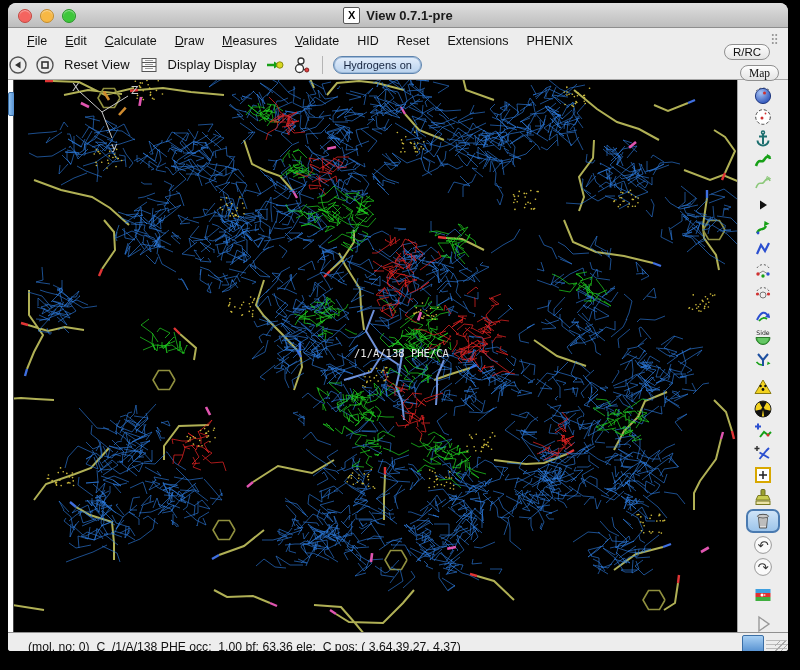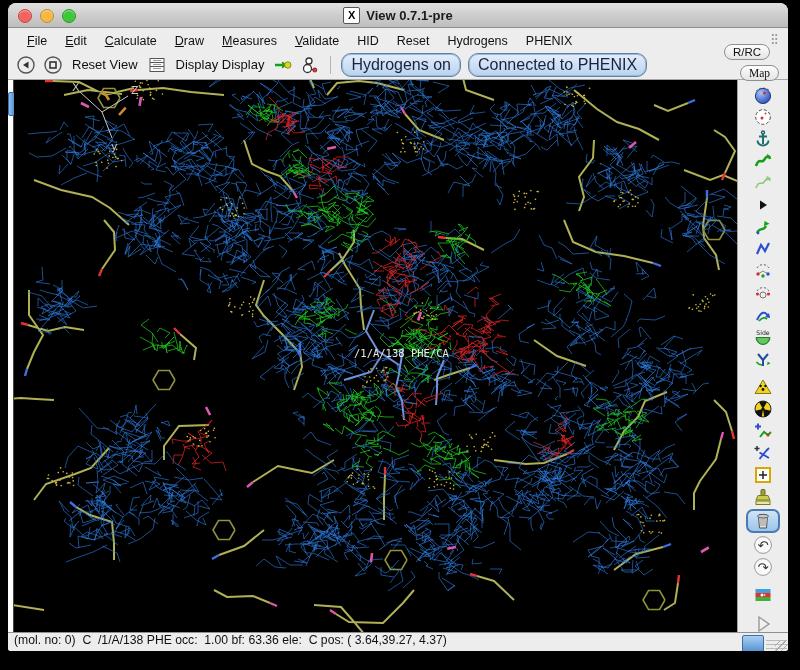--- a/index.html
+++ b/index.html
@@ -18,48 +18,48 @@
   .title-wrap{display:flex;align-items:center;gap:6px;font-size:13px;font-weight:bold;color:#1a1a1a;}
   .x11{display:inline-flex;align-items:center;justify-content:center;width:15px;height:15px;background:#fff;
        border:1px solid #555;border-radius:2px;font-size:11px;font-weight:bold;color:#000;}
   
   .menubar{height:22px;background:#ededed;display:flex;align-items:flex-end;padding-left:10px;position:relative;}
   .menu-item{padding:2px 9px;font-size:12.5px;color:#111;cursor:default;}
   .menu-item .mn{text-decoration:underline;}
   .grip-dots{position:absolute;right:10px;top:5px;width:7px;height:12px;
     background-image:radial-gradient(#999 35%,transparent 40%);background-size:3.5px 4px;}
   
-  .toolbar{height:29px;background:#ededed;display:flex;align-items:center;padding-left:8px;gap:7px;
+  .toolbar{height:29px;background:#ededed;display:flex;align-items:center;padding-left:0;gap:7px;
            border-bottom:1px solid #a6a6a6;}
   .tb-icon{width:20px;height:20px;display:inline-flex;align-items:center;justify-content:center;}
   .tb-label{font-size:13px;color:#111;padding:0 2px;cursor:default;}
   .tb-sep{width:1px;height:18px;background:#b5b5b5;margin:0 3px;}
-  .pill{font-size:16px;color:#16243f;background:linear-gradient(#e4eefb,#b9d2ee);
+  .pill{font-size:11px;color:#16243f;background:linear-gradient(#e4eefb,#b9d2ee);
         border:1px solid #5b82ad;box-shadow:0 0 0 1px #9db9d8 inset;border-radius:10px;
         padding:2px 9px;white-space:nowrap;cursor:default;}
   .pill.small{font-size:11.5px;background:linear-gradient(#fdfdfd,#e4e4e4);border:1px solid #8f8f8f;
         box-shadow:none;color:#111;padding:1px 8px;border-radius:9px;}
   .rrc-btn{position:absolute;right:18px;top:41px;z-index:30;}
   .map-btn{position:absolute;right:9px;top:62px;z-index:30;font-family:Liberation Serif, serif;}
   
   .main{display:flex;height:552px;}
   .vscroll{width:5px;background:#fdfdfd;position:relative;border-right:1px solid #444;}
   .vthumb{position:absolute;left:0;top:12px;width:5px;height:22px;
           background:linear-gradient(90deg,#8fc1f0,#5590d0);border:1px solid #3a6ea5;border-radius:2px;}
   .canvas-wrap{width:723px;height:552px;background:#000;position:relative;}
   .rightcol{width:51px;background:#ededed;border-left:1px solid #a6a6a6;display:flex;flex-direction:column;
             align-items:center;padding-top:5px;gap:2px;box-sizing:border-box;}
   .rt-btn{width:22px;height:20px;display:flex;align-items:center;justify-content:center;cursor:default;}
   .rt-btn svg{width:20px;height:20px;display:block;}
   .rt-btn.active{background:linear-gradient(#cfe4f8,#9cc4ea);border:2px solid #4a7ab0;border-radius:7px;
                  width:30px;height:22px;}
   .rt-sep{width:36px;height:1px;background:#b3b3b3;margin:2px 0;}
   
-  .statusbar{height:21px;background:#ededed;border-top:1px solid #909090;display:flex;align-items:flex-start;
-             padding-left:6px;font-size:12.2px;color:#111;position:relative;white-space:pre;}
+  .statusbar{height:21px;background:#ededed;border-top:1px solid #909090;display:flex;align-items:flex-end;
+             padding-left:20px;font-size:12.2px;color:#111;position:relative;white-space:pre;}
   .hthumb{position:absolute;right:24px;top:2px;width:20px;height:16px;
           background:linear-gradient(#a8d0f4,#5590d0);border:1px solid #3a6ea5;border-radius:2px;}
   .hlines{position:absolute;right:1px;top:7px;width:21px;height:9px;
           background:repeating-linear-gradient(#bbb 0 1px,transparent 1px 4px);}
   .grip{position:absolute;right:0;bottom:0;width:13px;height:13px;
         background:repeating-linear-gradient(135deg,transparent 0 3px,#aaa 3px 4px);}
 </style>
 </head>
 <body>
 
@@ -81,21 +81,21 @@
     <div class="menubar">
 
       <div class="menu-item"><span class="mn">F</span>ile</div>
         <div class="menu-item"><span class="mn">E</span>dit</div>
         <div class="menu-item"><span class="mn">C</span>alculate</div>
         <div class="menu-item"><span class="mn">D</span>raw</div>
         <div class="menu-item"><span class="mn">M</span>easures</div>
         <div class="menu-item"><span class="mn">V</span>alidate</div>
         <div class="menu-item">HID</div>
         <div class="menu-item">Reset</div>
-        <div class="menu-item">Hydrogens</div>
+        <div class="menu-item">Extensions</div>
         <div class="menu-item">PHENIX</div>
         <div class="grip-dots"></div>
     </div>
 
     <div class="toolbar">
       <span class="tb-icon">
         <svg viewBox="0 0 20 20">
             <circle cx="10" cy="10" r="8" fill="none" stroke="#555" stroke-width="1.4"></circle>
             <path d="M12.5 6.5 L7 10 l5.5 3.5 Z" fill="#333"></path>
           </svg>
@@ -128,21 +128,20 @@
       <span class="tb-icon">
         <svg viewBox="0 0 20 20">
             <path d="M9 9 L8 11 M11 14 l2.5 .8" stroke="#333"></path>
             <circle cx="9" cy="6" r="3" fill="#fff" stroke="#333" stroke-width="1.3"></circle>
             <circle cx="7.5" cy="13.5" r="4" fill="#fff" stroke="#333" stroke-width="1.3"></circle>
             <circle cx="14.8" cy="15" r="2" fill="#e04040" stroke="#802020"></circle>
           </svg>
       </span>
       <span class="tb-sep"></span>
       <span class="pill">Hydrogens on</span>
-      <span class="pill">Connected to PHENIX</span>
     </div>
 
     <div class="main">
       <div class="vscroll">
         <div class="vthumb"></div>
       </div>
       <div class="canvas-wrap"><svg width="723" height="552" viewBox="0 0 723 552" xmlns="http://www.w3.org/2000/svg">
 <rect width="723" height="552" fill="#000"></rect>
 <path d="M50 15L74 10L108 14M120 8L91 15L65 2L39 1M210 15L177 12L149 8L124 10M300 8L291 -13L267 -26L237 -14M390 10L363 3L345 1L323 3L313 15M480 20L452 10L449 -2L448 -15M560 10L583 29L603 42L625 49L645 60M640 25L654 31L674 23M700 50L711 57L721 71L711 93M20 100L47 110L78 117L96 128L115 145M15 210L15 235L29 255L20 272L13 289M40 320L22 319L7 318L-17 320M20 420L32 404L61 394L77 388L95 368M100 480L100 463L98 442L76 435L62 427M200 510L213 517L239 516L256 523M300 525L327 527L341 543L351 555M400 510L389 523L369 543L335 542L322 534M500 520L480 501L463 496M600 490L622 474L649 467M680 430L680 413L686 401L702 379L707 359M700 320L712 332L718 351M705 190L702 175L690 158L689 145L693 118M670 90L696 100L709 95L733 105M250 200L242 225L250 236L268 254L283 270M350 250L347 227L346 209L331 185L325 173M420 300L434 295L456 288M320 380L298 393L283 390L264 386L239 402M480 380L512 384L530 383L553 374M520 260L543 276L572 286M180 280L182 268L166 254M550 140L559 162L582 172L610 176L639 183M430 60L405 50L391 34M280 310L288 287L286 271M600 370L610 351L624 337L631 321L653 312M150 380L150 366L165 346L195 345M370 440L370 418L371 395M250 450L230 466L205 475M650 530L661 523L664 503M70 250L51 247L34 251L14 245M30 530L-1 525L-11 507L-16 490M340 150L340 162L328 180L316 191M470 170L448 159L432 158M230 60L238 84L252 91L266 96L279 111M90 140L100 152L101 170L88 189M580 60L579 78L565 97L570 117L565 131" stroke="#b9b95a" stroke-width="2" fill="none" opacity=".95"></path>
 <path d="M393.0 480.0L387.5 489.5L376.5 489.5L371.0 480.0L376.5 470.5L387.5 470.5L393.0 480.0M221.0 450.0L215.5 459.5L204.5 459.5L199.0 450.0L204.5 440.5L215.5 440.5L221.0 450.0M106.0 18.0L100.5 27.5L89.5 27.5L84.0 18.0L89.5 8.5L100.5 8.5L106.0 18.0M651.0 520.0L645.5 529.5L634.5 529.5L629.0 520.0L634.5 510.5L645.5 510.5L651.0 520.0M161.0 300.0L155.5 309.5L144.5 309.5L139.0 300.0L144.5 290.5L155.5 290.5L161.0 300.0M711.0 150.0L705.5 159.5L694.5 159.5L689.0 150.0L694.5 140.5L705.5 140.5L711.0 150.0" stroke="#90903f" stroke-width="1.6" fill="none"></path>

